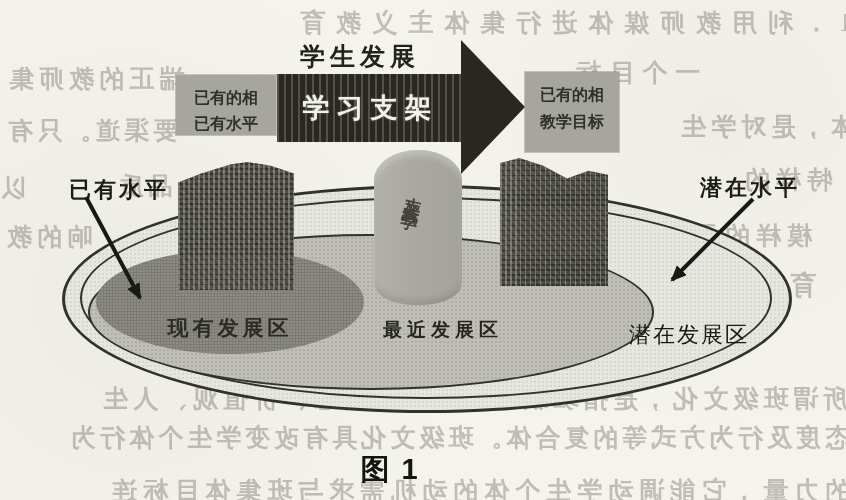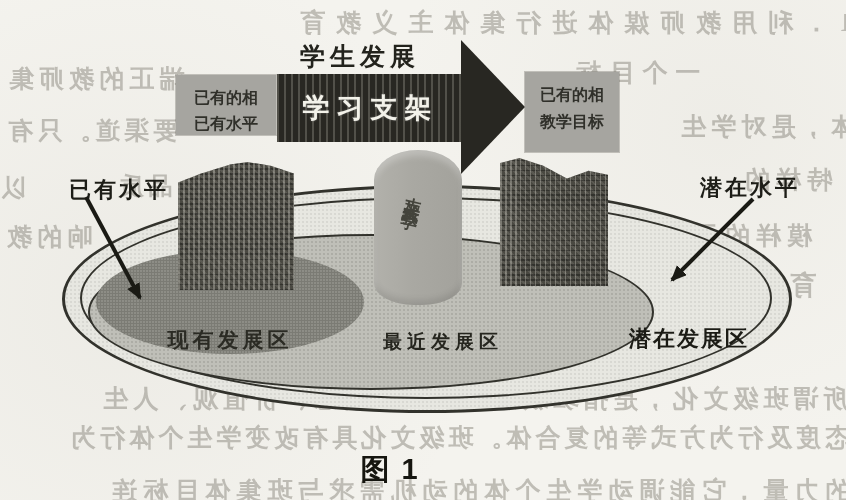--- a/index.html
+++ b/index.html
@@ -70,27 +70,27 @@
   #left-box{left:176px;top:75px;width:100px;height:60px;font-size:16px;line-height:1.6;
     padding-top:10px;box-sizing:border-box;}
   #right-box{left:525px;top:72px;width:94px;height:80px;font-size:16px;line-height:1.7;
     padding-top:9px;box-sizing:border-box;}
 
   
   .lvl{position:absolute;z-index:5;font-weight:bold;font-size:22px;color:#1d1d17;
     letter-spacing:3px;white-space:nowrap;padding-left:45px;}
   #existing-level-label{left:24px;top:175px;}
   #potential-level-label{left:655px;top:173px;}
-  .zone{position:absolute;z-index:5;white-space:nowrap;margin-top:12px;}
+  .zone{position:absolute;z-index:5;white-space:nowrap;}
   #zone-inner-label{left:96px;top:314px;width:268px;text-align:center;font-size:21px;
     letter-spacing:4px;color:#2b2b24;font-weight:bold;}
   #zone-middle-label{left:383px;top:317px;font-size:19px;letter-spacing:5px;color:#26261f;
     font-weight:bold;}
-  #zone-outer-label{left:629px;top:312px;font-size:22px;letter-spacing:2px;color:#1b1b15;
-    font-weight:bold;}
+  #zone-outer-label{left:629px;top:320px;font-size:22px;letter-spacing:2px;color:#1b1b15;
+    font-weight:normal;}
 
   
   #caption{position:absolute;left:330px;top:450px;width:120px;z-index:5;text-align:center;
     font-size:29px;font-weight:bold;color:#15150f;letter-spacing:2px;}
 
   #pointer-arrows{position:absolute;left:0;top:0;z-index:6;pointer-events:none;}
 </style>
 </head>
 <body>
 

